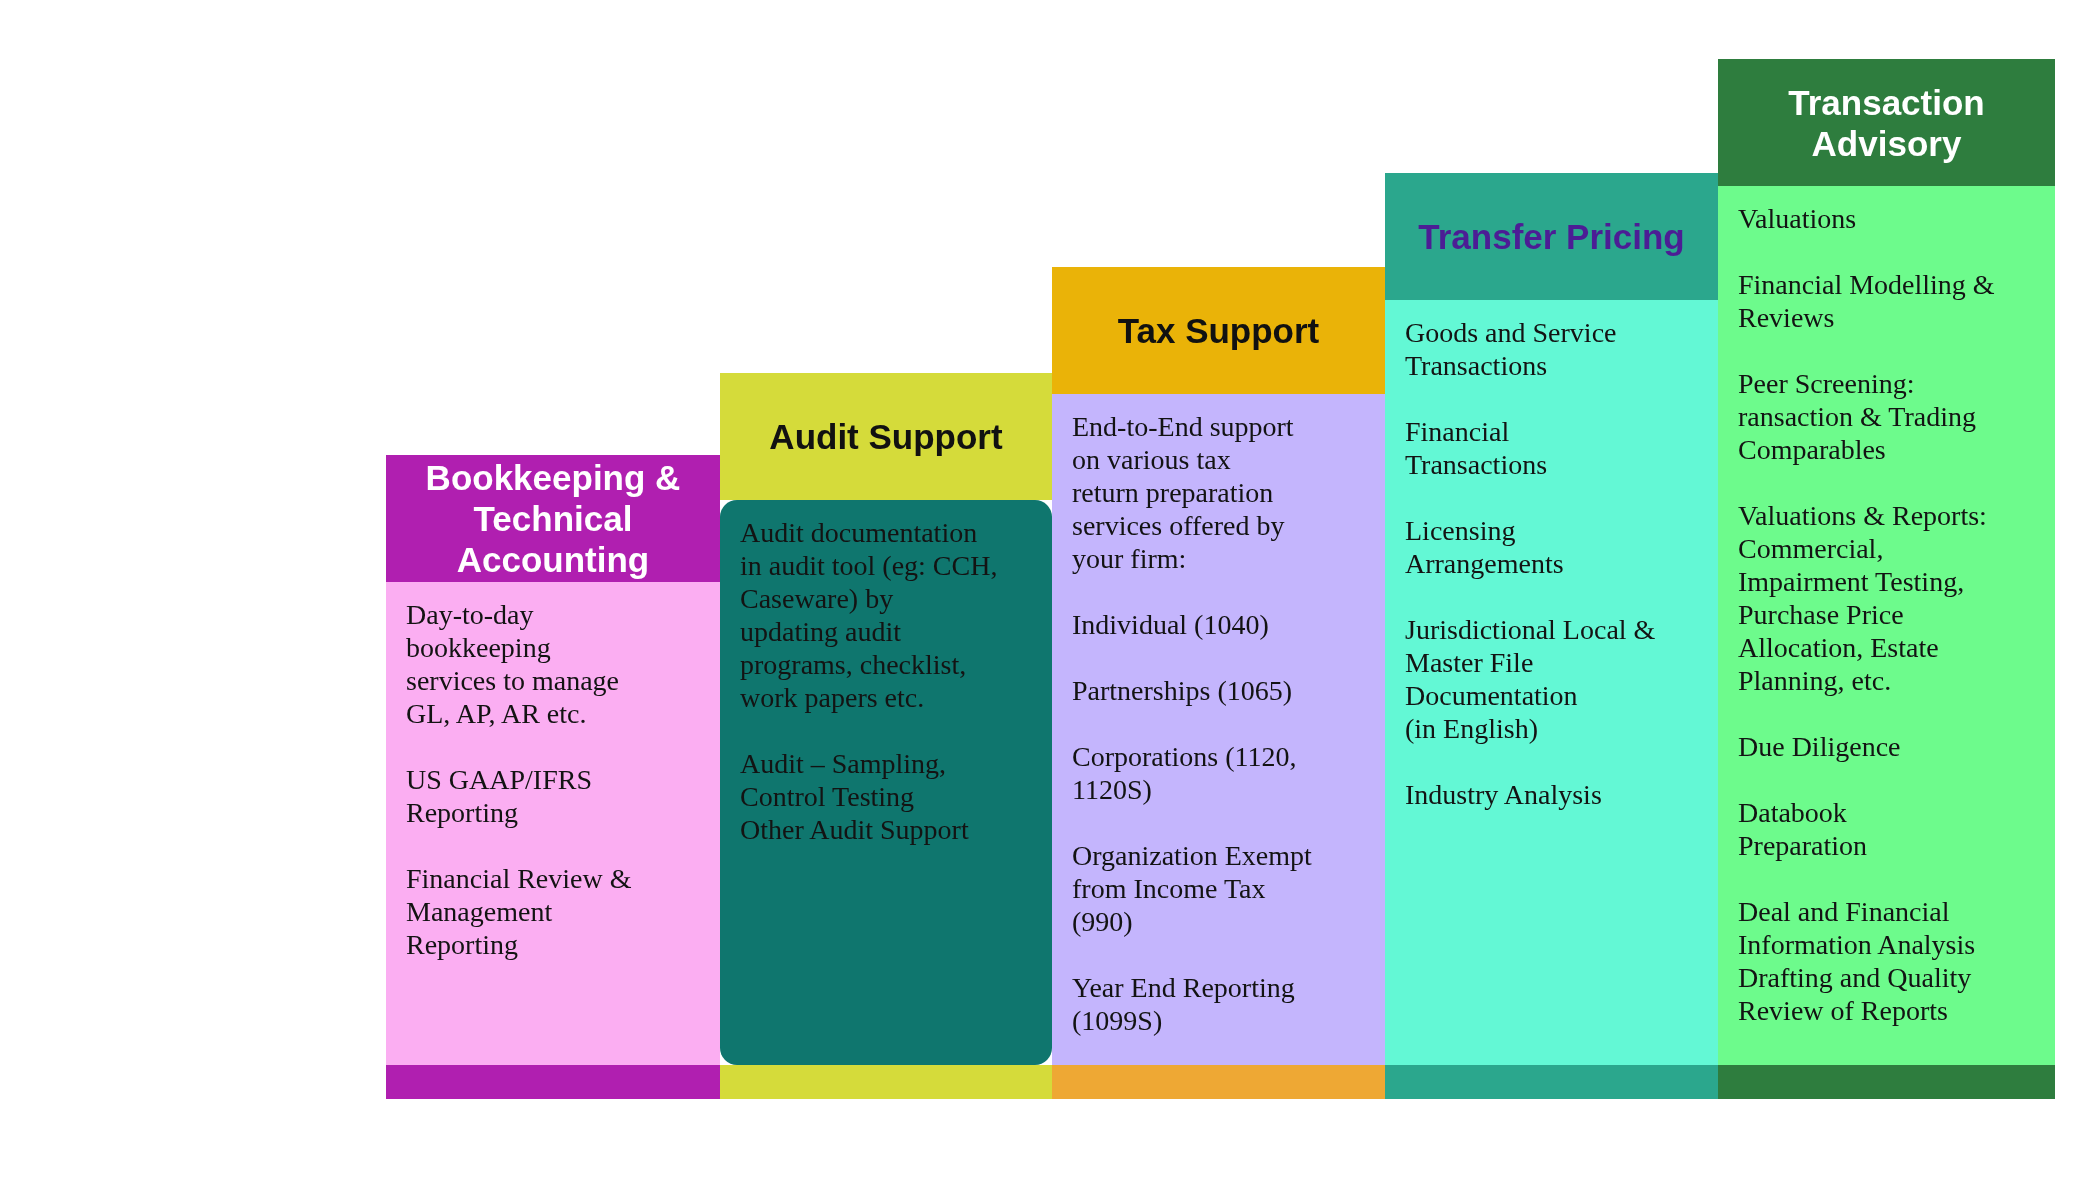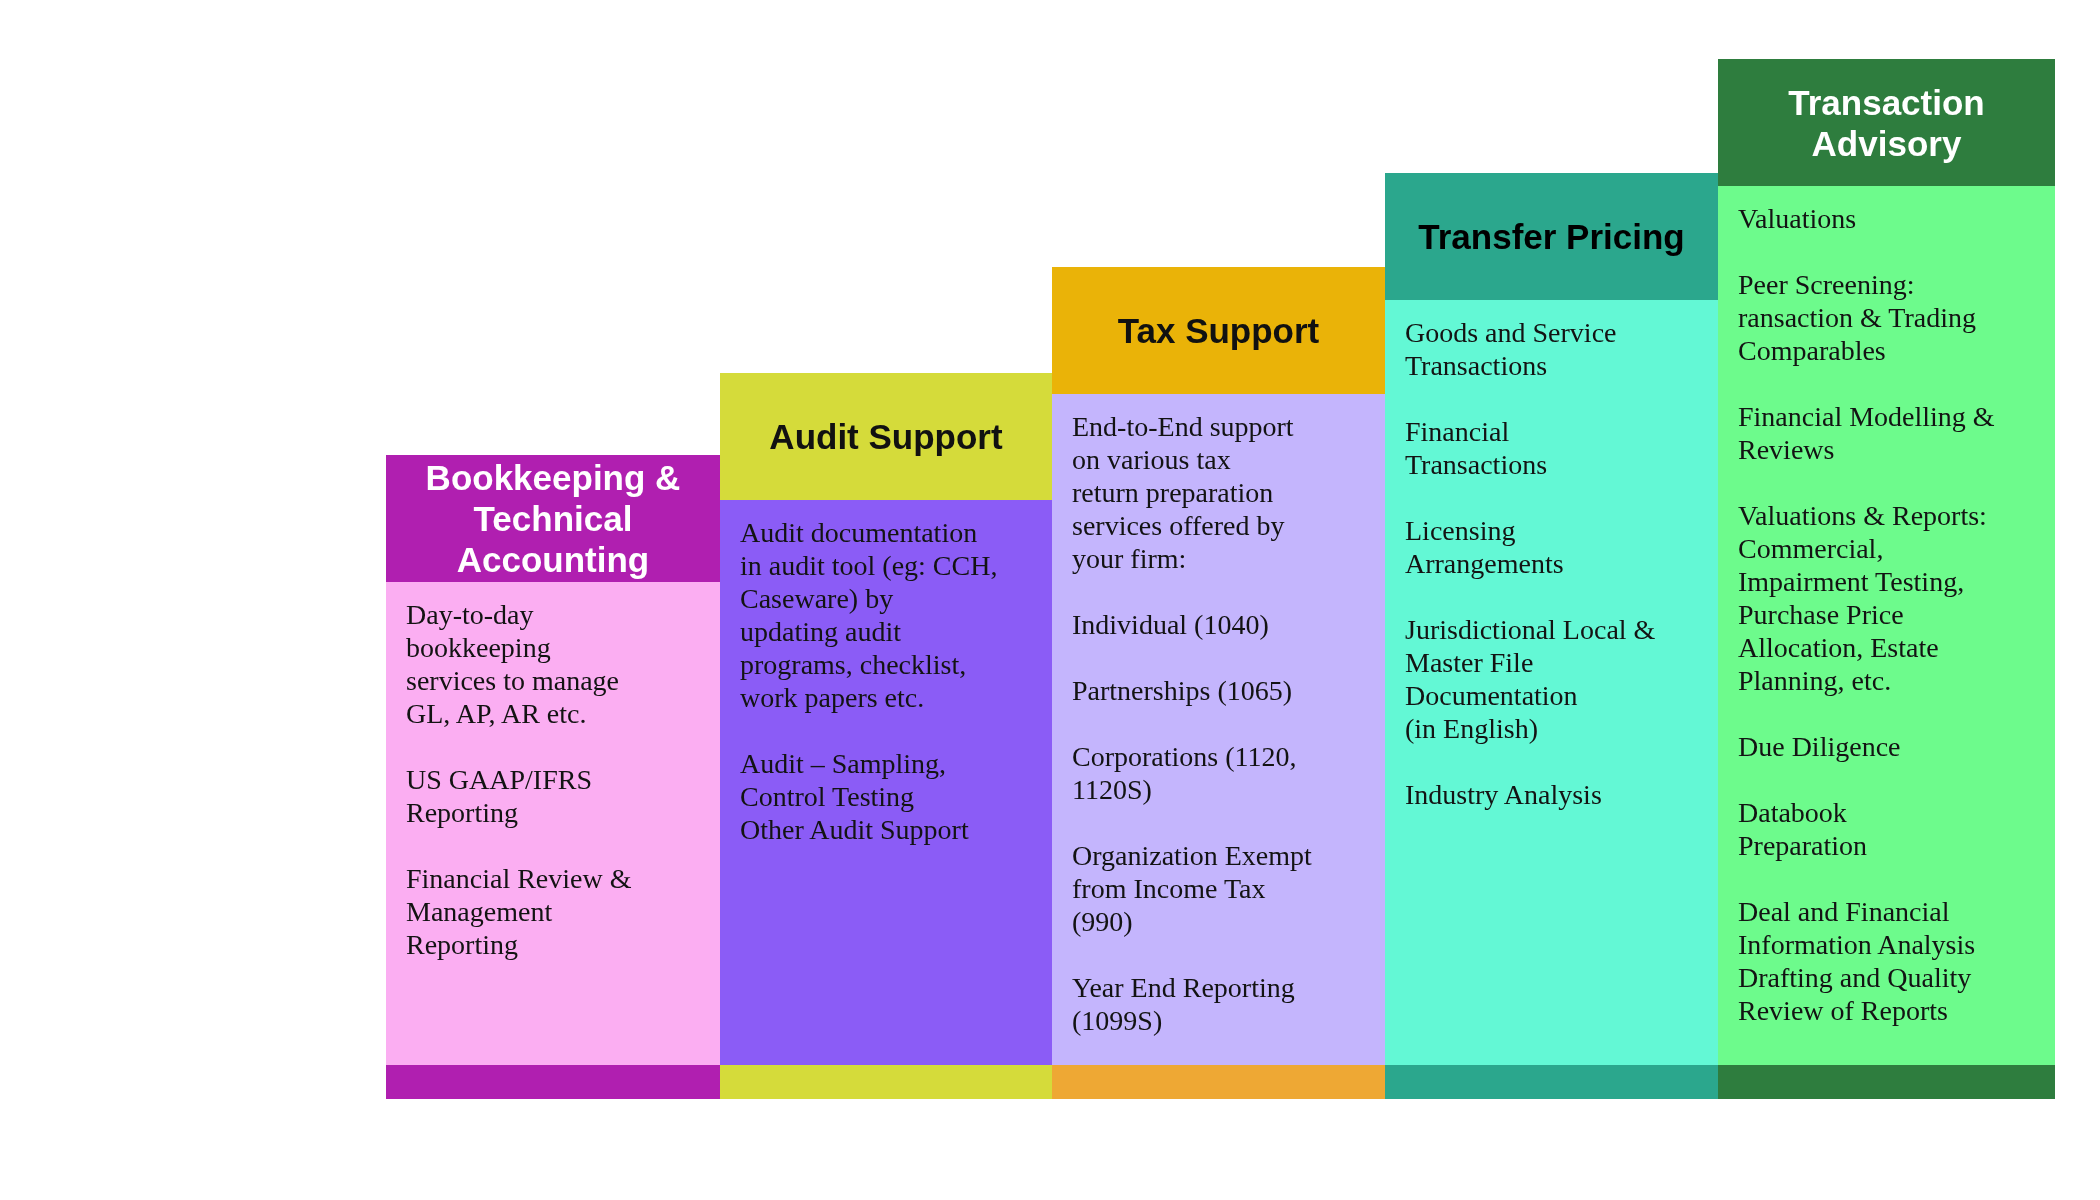--- a/index.html
+++ b/index.html
@@ -81,21 +81,21 @@
 Management
 Reporting</p>
     </div>
     <div class="col-footer" style="background-color: rgb(176, 31, 176);"></div>
   </div>
 
   <div class="col col-2">
     <div class="col-header" style="background-color: rgb(213, 219, 58); color: rgb(17, 17, 17);">
       <div class="col-title">Audit Support</div>
     </div>
-    <div class="col-body" style="background-color: #8b5cf6; color: rgb(19, 19, 19);">
+    <div class="col-body" style="background-color: #0f766e; color: rgb(19, 19, 19); border-radius: 17px;">
       <p class="item">Audit documentation
 in audit tool (eg: CCH,
 Caseware) by
 updating audit
 programs, checklist,
 work papers etc.</p>
       <p class="item">Audit – Sampling,
 Control Testing
 Other Audit Support</p>
     </div>
@@ -119,21 +119,21 @@
       <p class="item">Organization Exempt
 from Income Tax
 (990)</p>
       <p class="item">Year End Reporting
 (1099S)</p>
     </div>
     <div class="col-footer" style="background-color: rgb(238, 168, 52);"></div>
   </div>
 
   <div class="col col-4">
-    <div class="col-header" style="background-color: rgb(43, 167, 141); color: #000000;">
+    <div class="col-header" style="background-color: rgb(43, 167, 141); color: #4c1d95;">
       <div class="col-title">Transfer Pricing</div>
     </div>
     <div class="col-body" style="background-color: rgb(99, 248, 213); color: rgb(19, 19, 19);">
       <p class="item">Goods and Service
 Transactions</p>
       <p class="item">Financial
 Transactions</p>
       <p class="item">Licensing
 Arrangements</p>
       <p class="item">Jurisdictional Local &amp;
@@ -145,25 +145,25 @@
     <div class="col-footer" style="background-color: rgb(43, 167, 141);"></div>
   </div>
 
   <div class="col col-5">
     <div class="col-header" style="background-color: rgb(46, 125, 62); color: rgb(255, 255, 255);">
       <div class="col-title">Transaction
 Advisory</div>
     </div>
     <div class="col-body" style="background-color: rgb(109, 251, 140); color: rgb(19, 19, 19);">
       <p class="item">Valuations</p>
+      <p class="item">Financial Modelling &amp;
+Reviews</p>
       <p class="item">Peer Screening:
 ransaction &amp; Trading
 Comparables</p>
-      <p class="item">Financial Modelling &amp;
-Reviews</p>
       <p class="item">Valuations &amp; Reports:
 Commercial,
 Impairment Testing,
 Purchase Price
 Allocation, Estate
 Planning, etc.</p>
       <p class="item">Due Diligence</p>
       <p class="item">Databook
 Preparation</p>
       <p class="item">Deal and Financial

